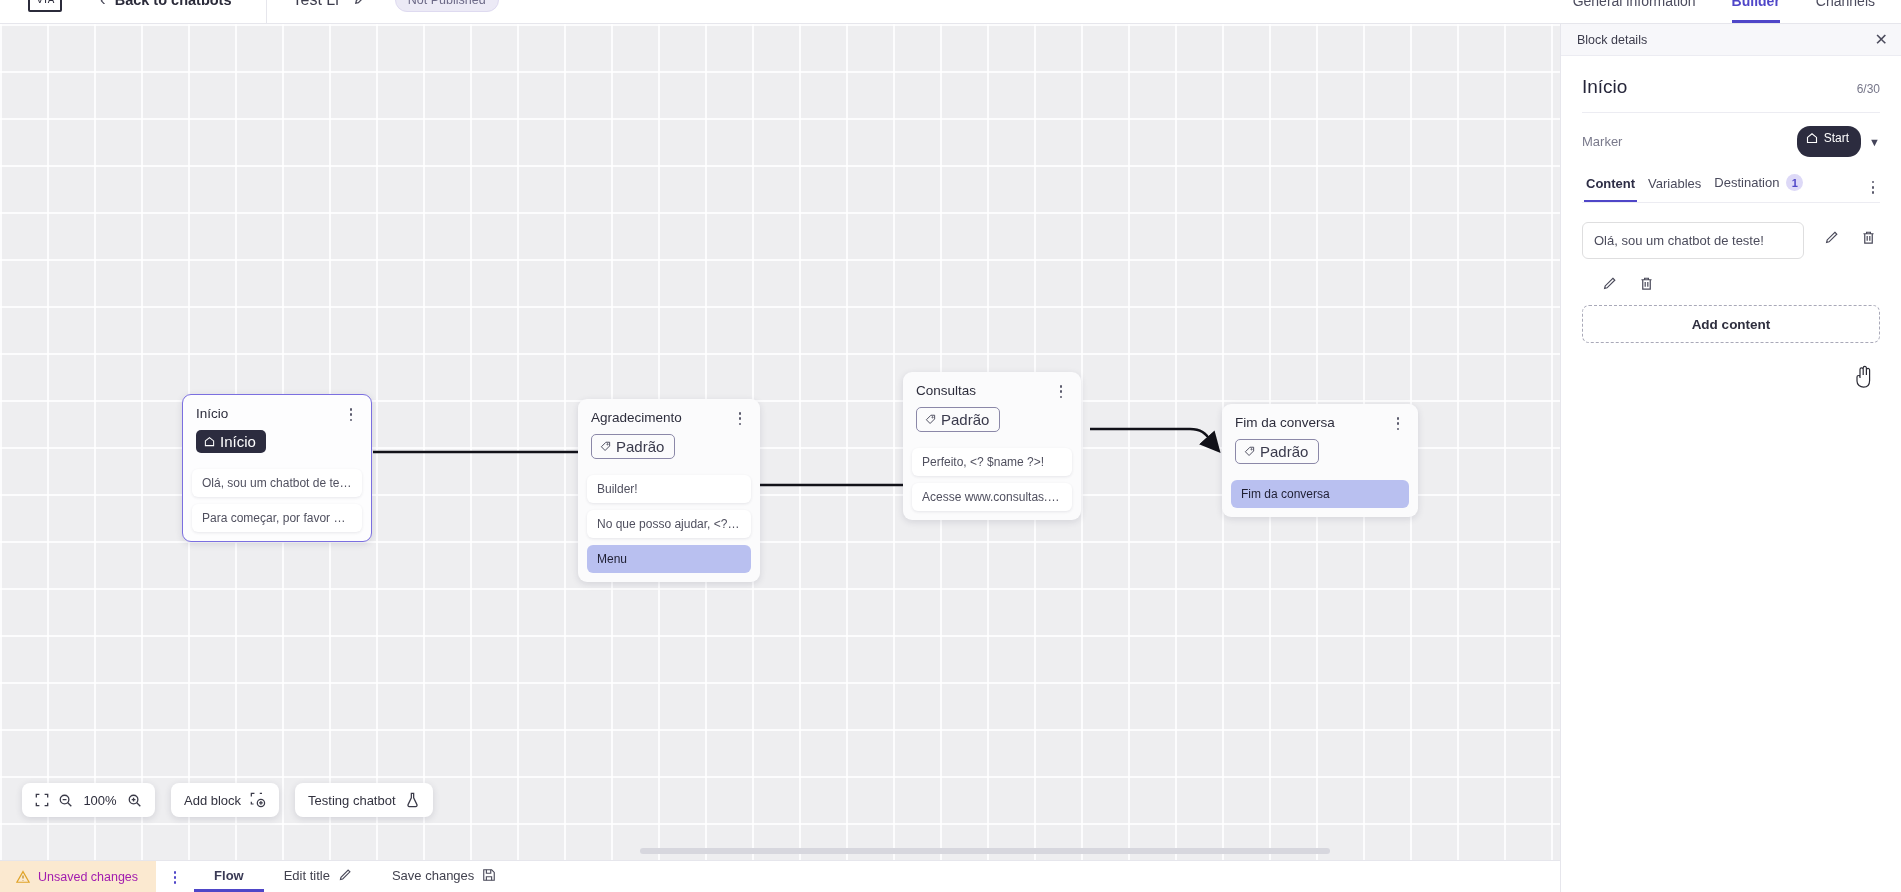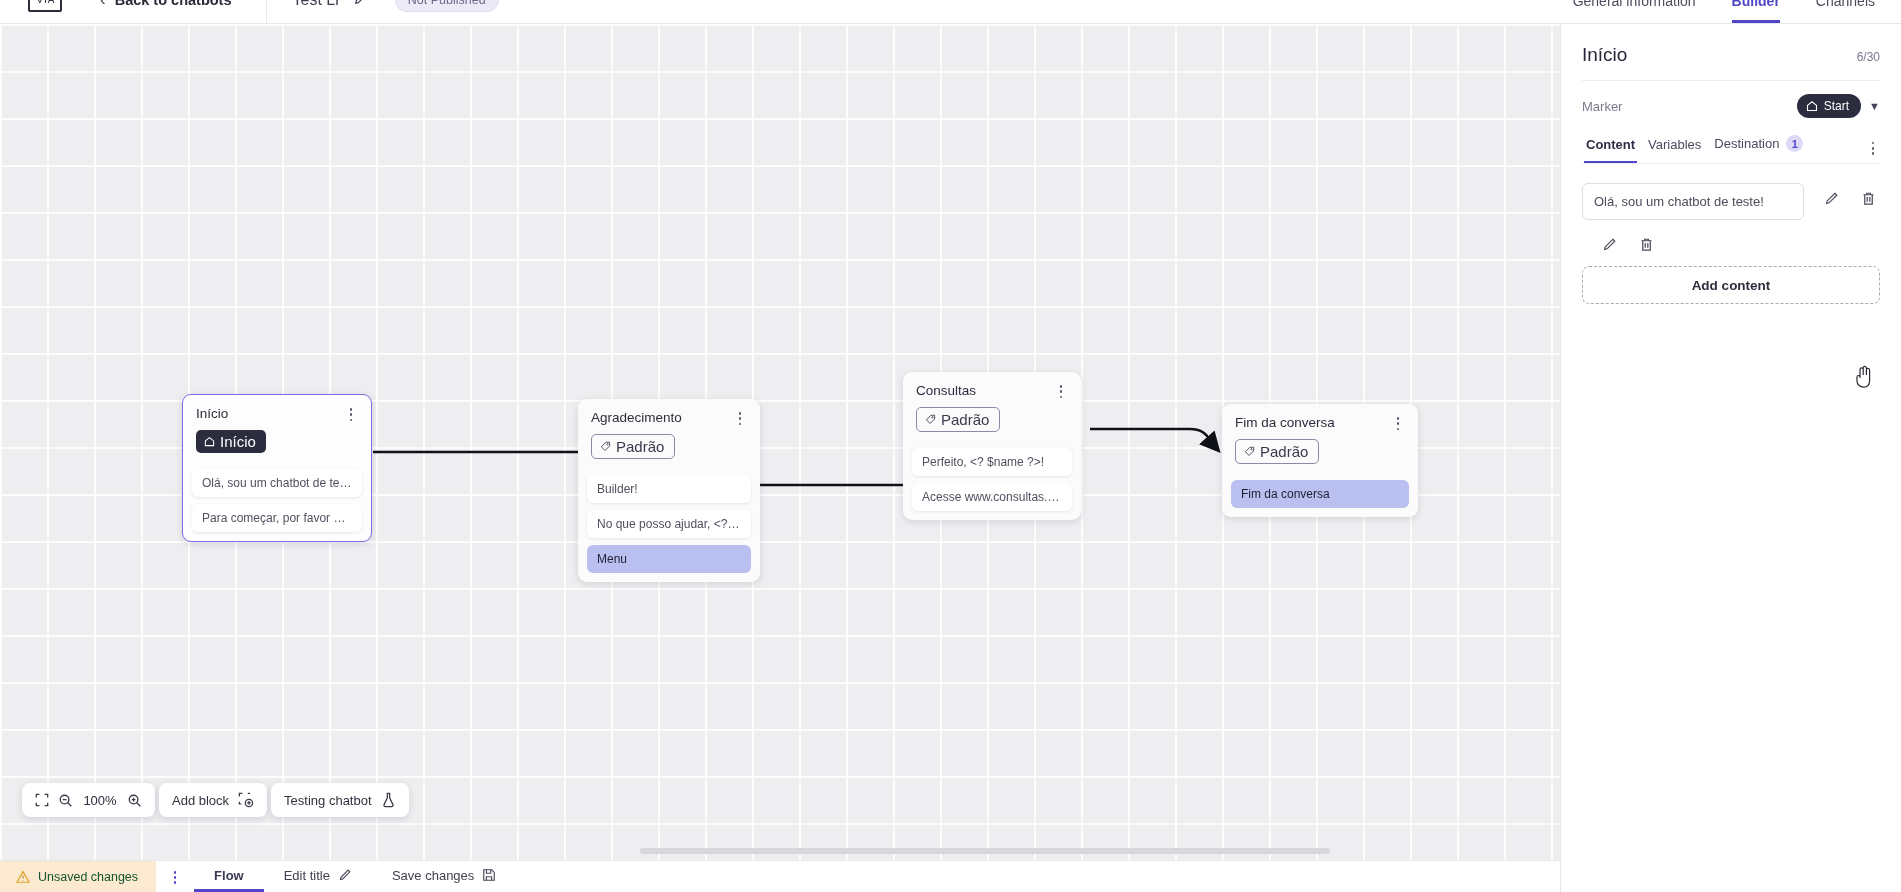--- a/index.html
+++ b/index.html
@@ -90,38 +90,38 @@
   .block-body { padding: 0 9px 9px 9px; }
   .msg {
     background: #ffffff; border-radius: 6px; padding: 7px 10px;
     font-size: 12px; color: #50505f; margin-top: 7px;
     box-shadow: 0 1px 3px rgba(40,40,70,0.10);
     white-space: nowrap; overflow: hidden; text-overflow: ellipsis;
   }
   .msg.accent { background: #b9c0f0; color: #1f1f33; box-shadow: none; }
 
   
-  .float-tools { position: absolute; left: 22px; bottom: 43px; display: flex; gap: 4px; }
+  .float-tools { position: absolute; left: 22px; bottom: 43px; display: flex; gap: 16px; }
   .tool-group {
     background: #ffffff; border-radius: 8px; height: 34px;
     display: flex; align-items: center; gap: 9px; padding: 0 13px;
     box-shadow: 0 2px 7px rgba(40,40,70,0.14); font-size: 13px; color: #32323f;
   }
   .tool-group span[data-name$="-label"] { cursor: pointer; }
   .ico-btn { cursor: pointer; display: flex; align-items: center; }
   .zoom-val { font-size: 13px; color: #2d2d3c; min-width: 36px; text-align:center; }
 
   
   .statusbar {
     position: absolute; left: 0; bottom: 0; width: 1560px; height: 32px;
     background: #ffffff; border-top: 1px solid #e6e6ec; display: flex; align-items: stretch;
   }
   .unsaved {
     background: #fbe9d0; display: flex; align-items: center; gap: 8px;
-    padding: 0 18px 0 16px; font-size: 12.5px; color: #14532d;
+    padding: 0 18px 0 16px; font-size: 12.5px; color: #a21caf;
   }
   .status-kebab { display:flex; align-items:center; padding: 0 12px; }
   .status-tab {
     display: flex; align-items: center; gap: 8px; padding: 0 20px;
     font-size: 13px; color: #42424f; cursor: pointer;
     border-bottom: 3px solid transparent;
   }
   .status-tab.active { color: #3a3a55; font-weight: bold; border-bottom-color: #4f46c8; }
 
   
@@ -145,21 +145,21 @@
   .panel-count { font-size: 12px; color: #77778a; }
   .marker-row {
     display: flex; align-items: center; justify-content: space-between;
     padding: 13px 0 11px 0;
   }
   .marker-label { font-size: 13px; color: #7a7a8c; }
   .marker-right { display: flex; align-items: center; gap: 8px; }
   .marker-pill {
     display: inline-flex; align-items: center; gap: 6px;
     background: #2c2c3f; color: #fff; font-size: 12px;
-    padding: 5px 12px 5px 9px; border-radius: 13px; cursor: pointer;
+    padding: 5px 12px 12px 9px; border-radius: 13px; cursor: pointer;
   }
   .chev-down { color: #44445a; font-size: 11px; cursor: pointer; }
   .tabs-row {
     display: flex; align-items: flex-end; gap: 9px; position: relative;
     border-bottom: 1px solid #ececf2; padding-left: 2px;
   }
   .ptab {
     font-size: 13px; color: #4a4a5c; padding: 6px 2px 9px 2px; cursor: pointer;
     border-bottom: 2.5px solid transparent; display: flex; align-items: center; gap: 7px;
   }
@@ -397,20 +397,24 @@
     <span data-name="save-changes-label">Save changes</span>
     <svg width="14" height="14" viewBox="0 0 16 16" fill="none" stroke="#4a4a5a" stroke-width="1.3" data-name="save-icon">
       <path d="M2 2h9l3 3v9H2z"></path>
         <path d="M5 2v4h5V2M5 14v-4h6v4"></path>
     </svg>
   </div>
 </div>
 
 <div class="panel" data-name="block-details-panel">
 
+  <div class="panel-head" data-name="panel-header">
+    <span class="panel-head-title" data-name="panel-header-title">Block details</span>
+    <span class="close-x" data-name="close-icon">✕</span>
+  </div>
 
   <div class="panel-sec" data-name="panel-top-section">
     <div class="panel-title-row">
       <span class="panel-title" data-name="panel-block-name">Início</span>
       <span class="panel-count" data-name="panel-counter">6/30</span>
     </div>
 
     <div class="marker-row" data-name="marker-row">
       <span class="marker-label" data-name="marker-label">Marker</span>
       <span class="marker-right">

